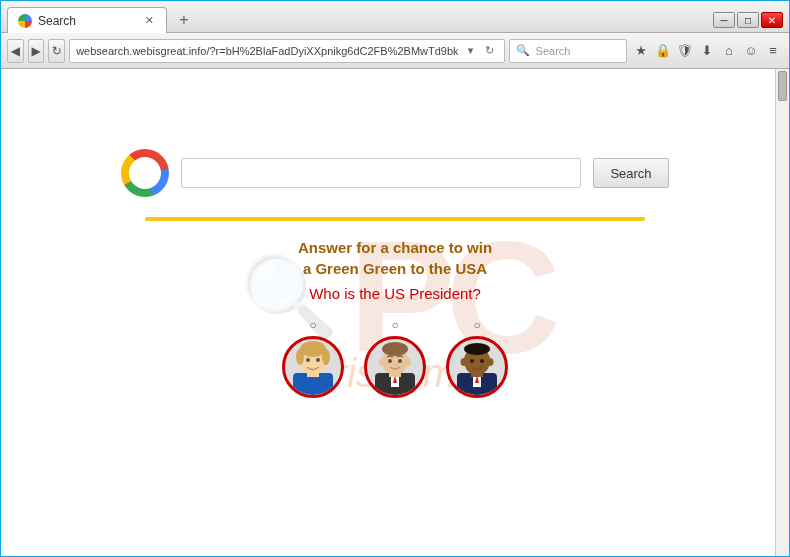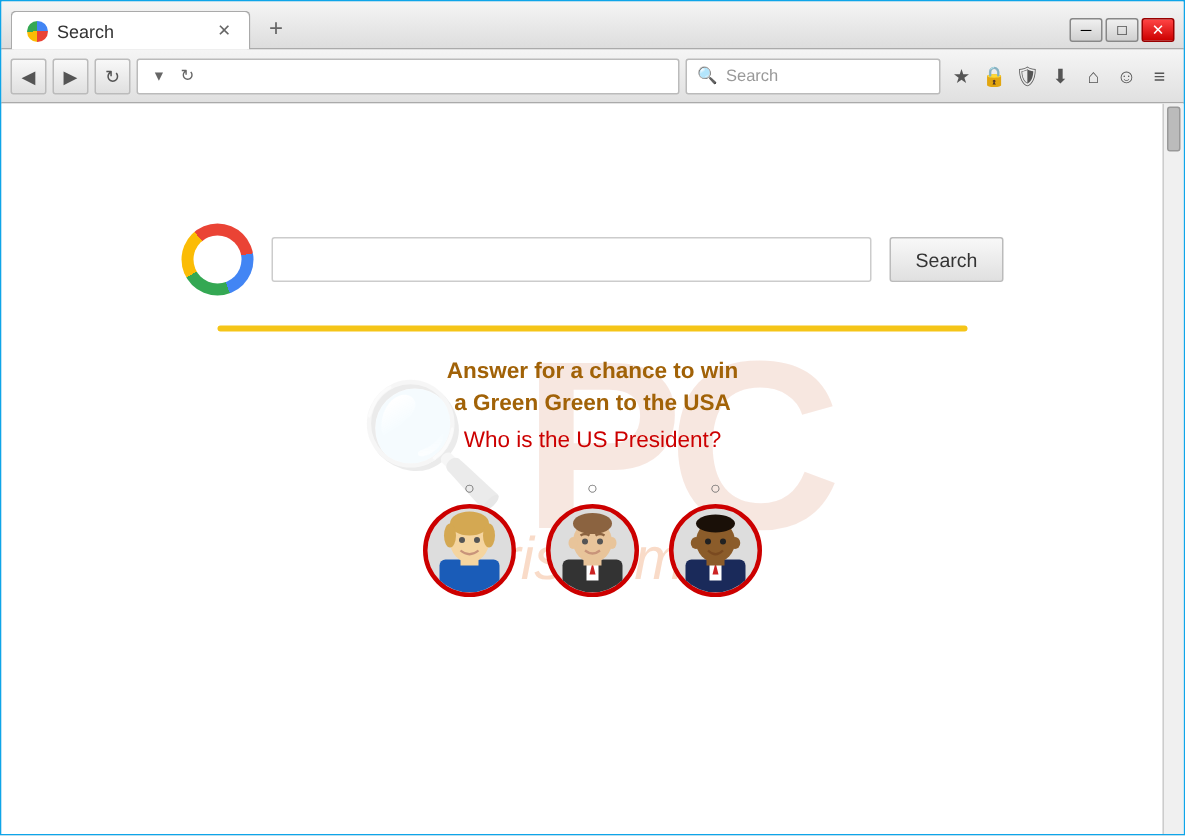--- a/index.html
+++ b/index.html
@@ -361,20 +361,21 @@
       <div class="win-btn">□</div>
       <div class="win-btn close">✕</div>
     </div>
   </div>
 
   <div class="nav-bar">
     <div class="nav-btn">◀</div>
     <div class="nav-btn">▶</div>
     <div class="nav-btn">↻</div>
     <div class="address-bar">
+      <span class="address-text">websearch.webisgreat.info/?r=bH%2BlaFadDyiXXpnikg6dC2FB%2BMwTd9bk</span>
       <div class="address-icons">
         <span class="addr-icon">▾</span>
         <span class="addr-icon">↻</span>
       </div>
     </div>
     <div class="search-bar">
       <span class="addr-icon">🔍</span>
       <span class="search-bar-input">Search</span>
     </div>
     <div class="right-icons">

